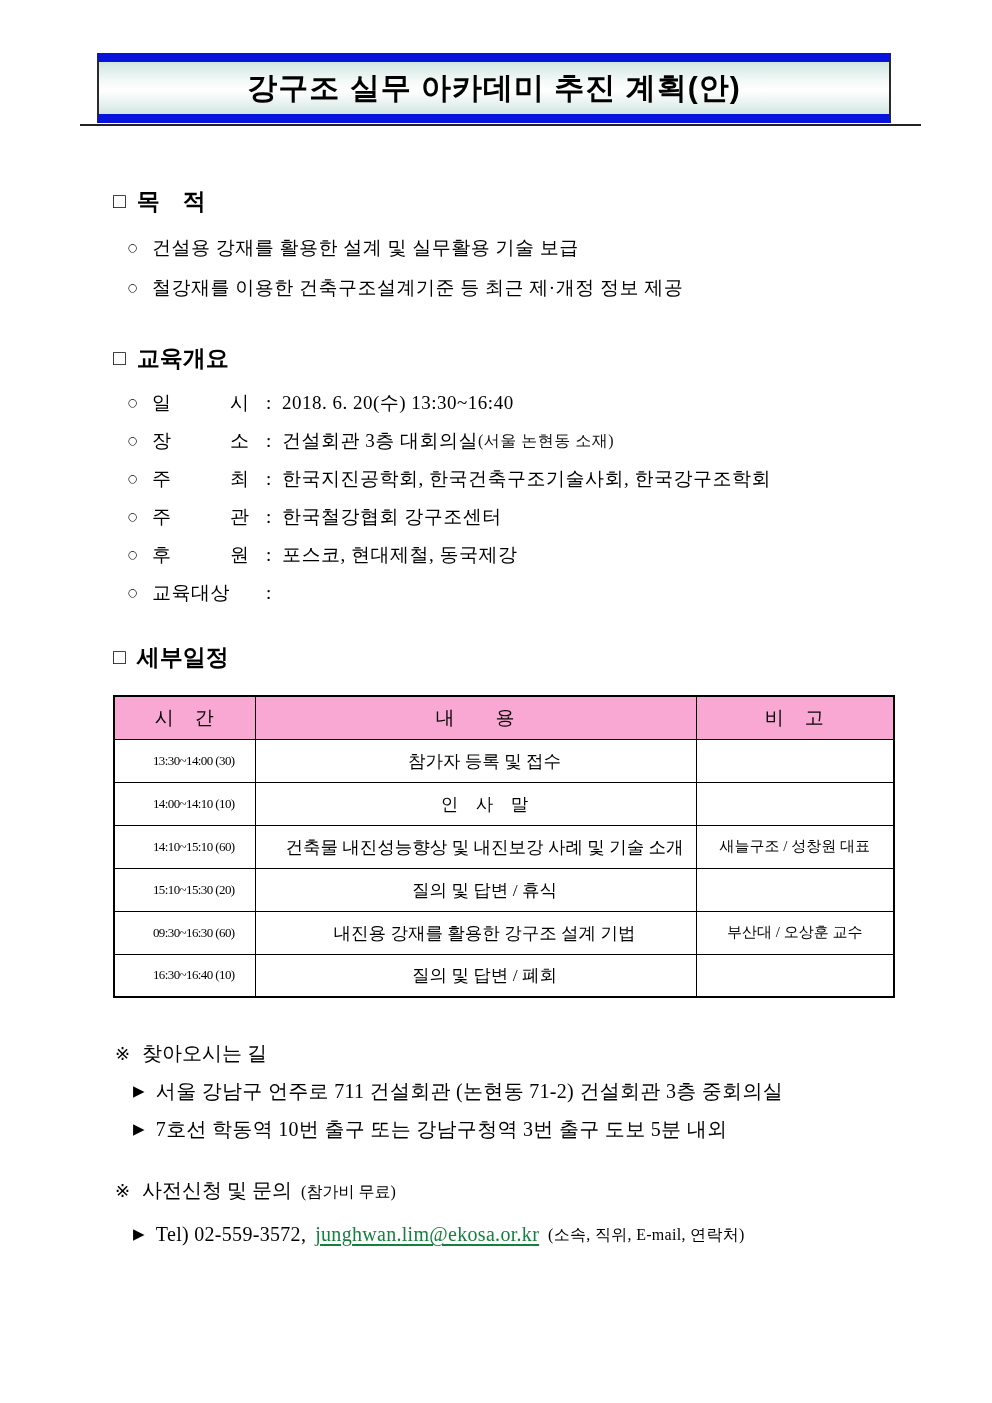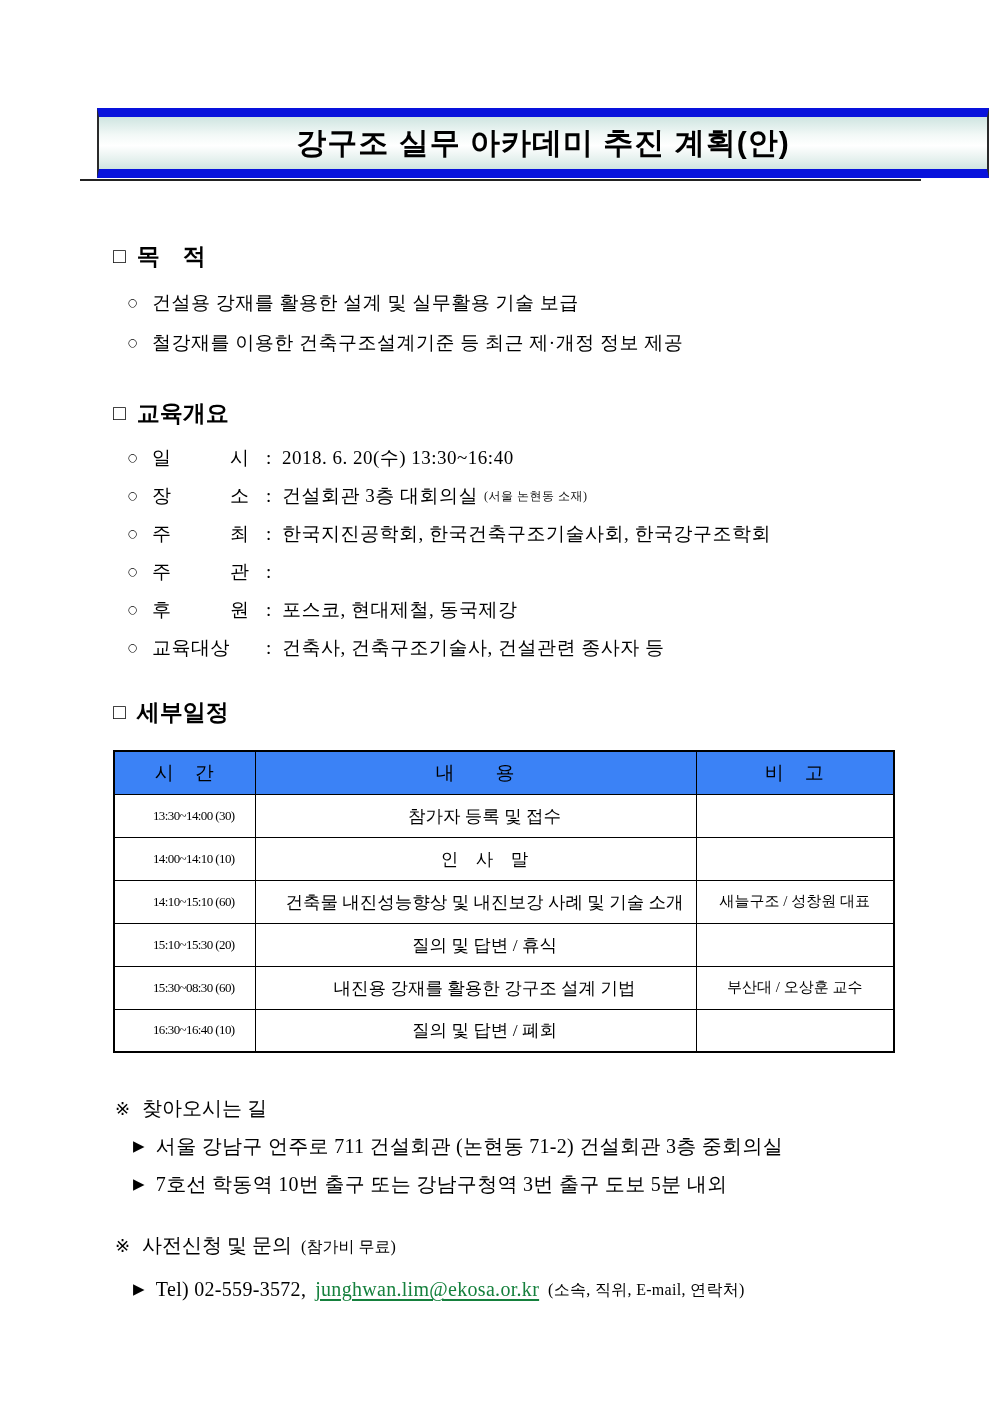--- a/index.html
+++ b/index.html
@@ -7,22 +7,22 @@
   body {
     width: 992px; height: 1403px;
     font-family: "Liberation Serif", "DejaVu Serif", serif;
     color: #000;
     overflow: hidden;
   }
   .page { width: 992px; height: 1403px; position: relative; }
 
   
   .banner {
-    margin: 108px 0 0 97px;
-    width: 892px;
+    margin: 53px 0 0 97px;
+    width: 794px;
     border-top: 9px solid #0813dc;
     border-bottom: 9px solid #0813dc;
     border-left: 2px solid #2a2a2a;
     border-right: 2px solid #2a2a2a;
     background: linear-gradient(to bottom, #cfe5e1 0%, #f3f9f7 35%, #ffffff 55%, #e2efec 85%, #cfe5e1 100%);
     height: 70px;
     display: flex; align-items: center; justify-content: center;
   }
   .banner-title {
     font-family: "Liberation Sans", "DejaVu Sans", sans-serif;
@@ -77,38 +77,38 @@
   .ov-row {
     margin-left: 128px;
     display: flex; align-items: center;
     font-size: 19px;
     line-height: 26px;
     margin-bottom: 12px;
     letter-spacing: 0.5px;
   }
   .ov-label { display: inline-block; width: 112px; white-space: pre; flex: 0 0 auto; }
   .ov-sep   { margin: 0 10px 0 2px; }
-  .ov-small { font-size: 12px; margin-left: 6px; color: #111; }
+  .ov-small { font-size: 16px; margin-left: 0; color: #111; }
 
   
   .sched {
     margin: 22px 0 0 113px;
     width: 782px;
     border-collapse: collapse;
     border: 2px solid #000;
     table-layout: fixed;
   }
   .sched th, .sched td {
     border: 1px solid #000;
     text-align: center;
     vertical-align: middle;
     font-weight: 400;
   }
   .sched thead th {
-    background: #3b82f6;
+    background: #f9a8d4;
     height: 43px;
     font-size: 19px;
     letter-spacing: 1px;
   }
   .sched tbody td { height: 43px; }
   .col-time { width: 141px; }
   .col-note { width: 198px; }
   .t-time {
     font-size: 13px;
     letter-spacing: -0.6px;
@@ -200,34 +200,34 @@
       <span class="circle">○</span>
       <span class="ov-label">주　　　최</span>
       <span class="ov-sep">:</span>
       <span class="ov-value">한국지진공학회, 한국건축구조기술사회, 한국강구조학회</span>
       <span class="ov-small"></span>
     </div>
     <div class="ov-row">
       <span class="circle">○</span>
       <span class="ov-label">주　　　관</span>
       <span class="ov-sep">:</span>
+      <span class="ov-value">한국철강협회 강구조센터</span>
       <span class="ov-small"></span>
     </div>
     <div class="ov-row">
       <span class="circle">○</span>
       <span class="ov-label">후　　　원</span>
       <span class="ov-sep">:</span>
       <span class="ov-value">포스코, 현대제철, 동국제강</span>
       <span class="ov-small"></span>
     </div>
     <div class="ov-row">
       <span class="circle">○</span>
       <span class="ov-label">교육대상</span>
       <span class="ov-sep">:</span>
-      <span class="ov-value">건축사, 건축구조기술사, 건설관련 종사자 등</span>
       <span class="ov-small"></span>
     </div>
   </div>
 
   <div class="sec-head sec-schedule">
     <span class="marker">□</span>
     <span>세부일정</span>
   </div>
 
   <table class="sched">
@@ -253,21 +253,21 @@
         <td class="t-time">14:10~15:10 (60)</td>
         <td class="t-content">건축물 내진성능향상 및 내진보강 사례 및 기술 소개</td>
         <td class="t-note">새늘구조 / 성창원 대표</td>
       </tr>
       <tr>
         <td class="t-time">15:10~15:30 (20)</td>
         <td class="t-content">질의 및 답변 / 휴식</td>
         <td class="t-note"></td>
       </tr>
       <tr>
-        <td class="t-time">15:30~08:30 (60)</td>
+        <td class="t-time">09:30~16:30 (60)</td>
         <td class="t-content">내진용 강재를 활용한 강구조 설계 기법</td>
         <td class="t-note">부산대 / 오상훈 교수</td>
       </tr>
       <tr>
         <td class="t-time">16:30~16:40 (10)</td>
         <td class="t-content">질의 및 답변 / 폐회</td>
         <td class="t-note"></td>
       </tr>
     </tbody>
   </table>

